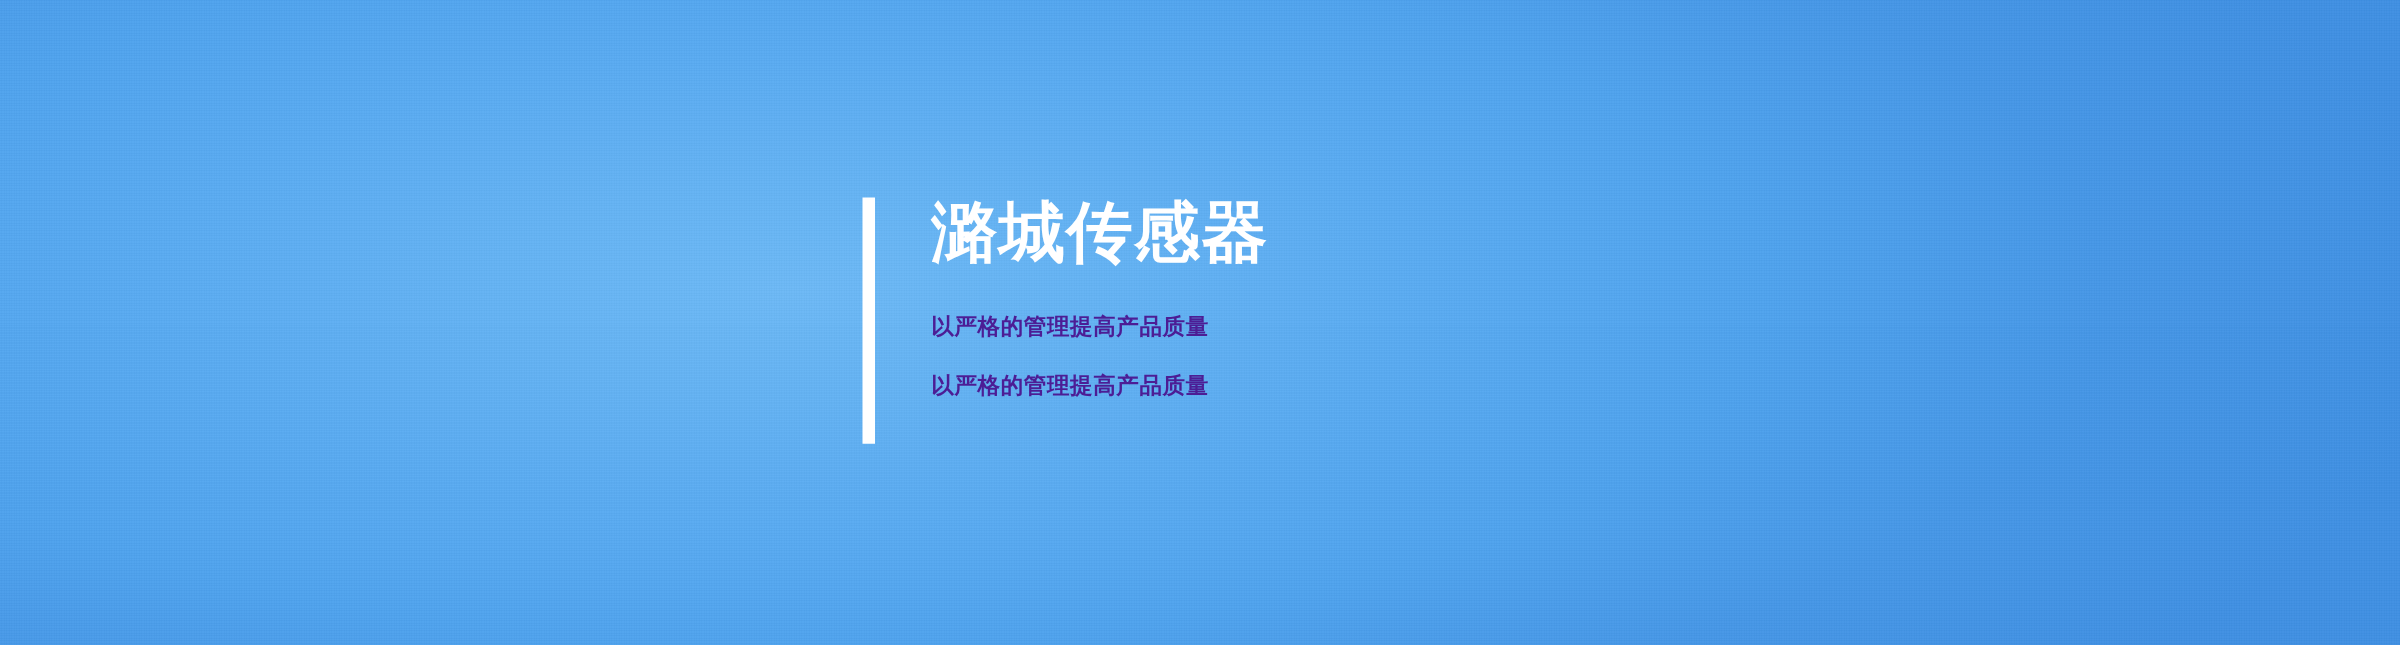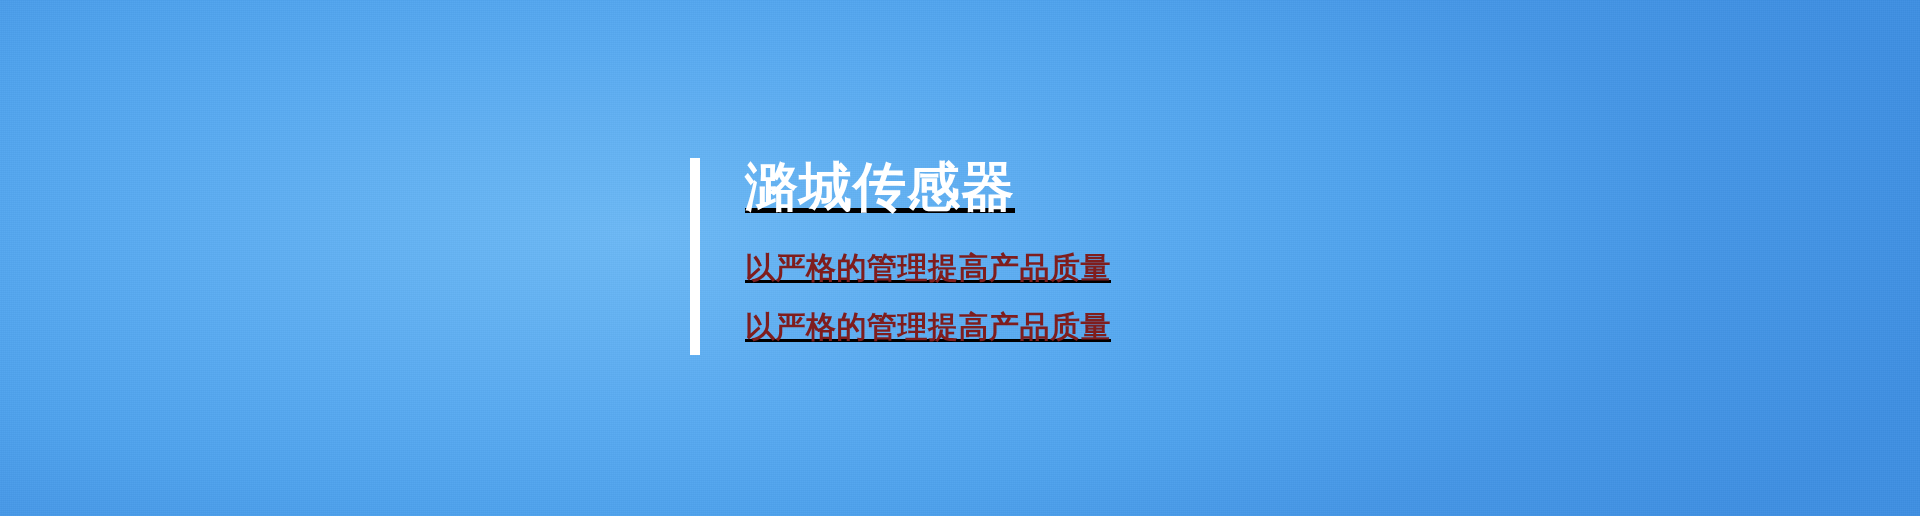--- a/index.html
+++ b/index.html
@@ -65,43 +65,41 @@
     width: 10px;
     height: 197px;
     background: #ffffff;
     flex: 0 0 auto;
   }
 
   .text-block {
     margin-left: 45px;
     display: flex;
     flex-direction: column;
-    text-decoration: underline;
   }
 
   .headline {
     font-size: 53px;
     font-weight: bold;
     color: #ffffff;
     line-height: 1;
     letter-spacing: 1px;
     margin: 0;
     padding-top: 2px;
     white-space: nowrap;
   }
 
   .subline {
-    font-size: 30px;
+    font-size: 18px;
     font-weight: bold;
-    color: #7f1d1d;
+    color: #4c1d95;
     line-height: 1;
     letter-spacing: 0.5px;
     white-space: nowrap;
     margin: 0;
-    text-align: center;
   }
 
   .subline-1 { margin-top: 40px; }
   .subline-2 { margin-top: 29px; }
 </style>
 </head>
 <body>
 
 <div class="banner">
   <div class="banner-bg"></div>

